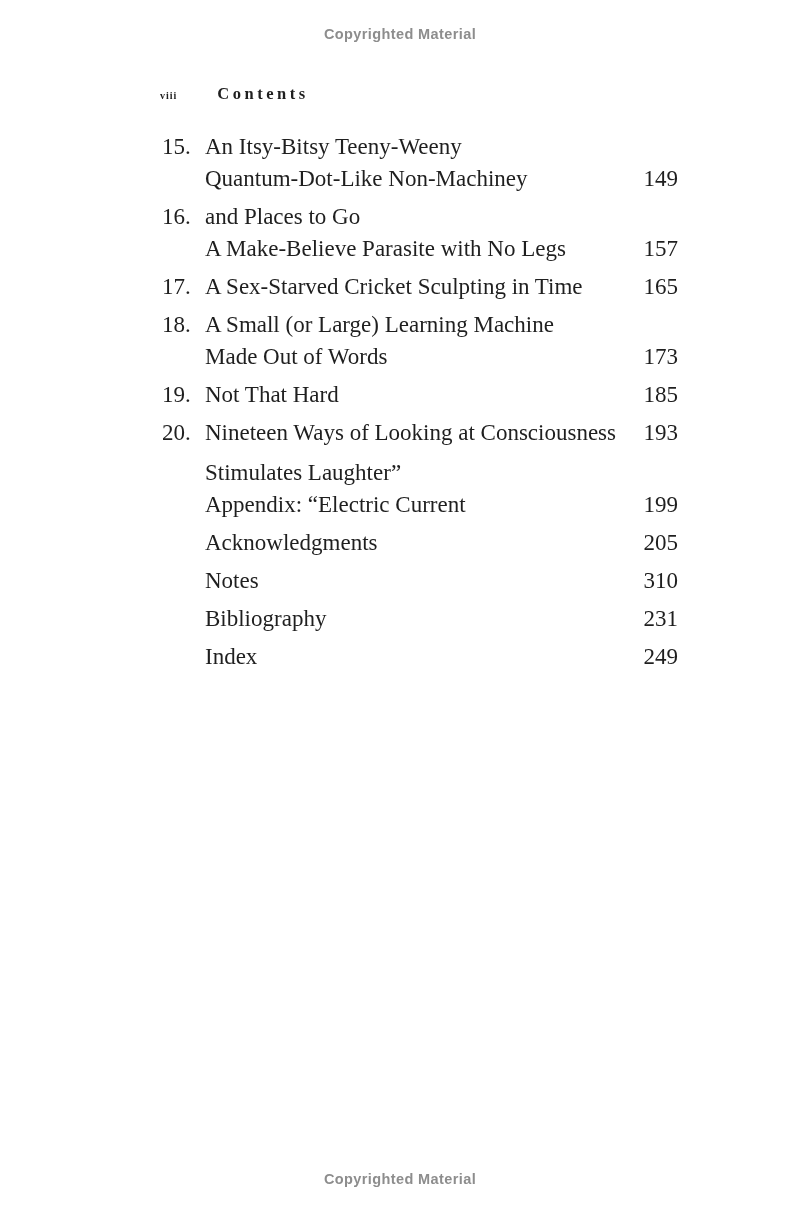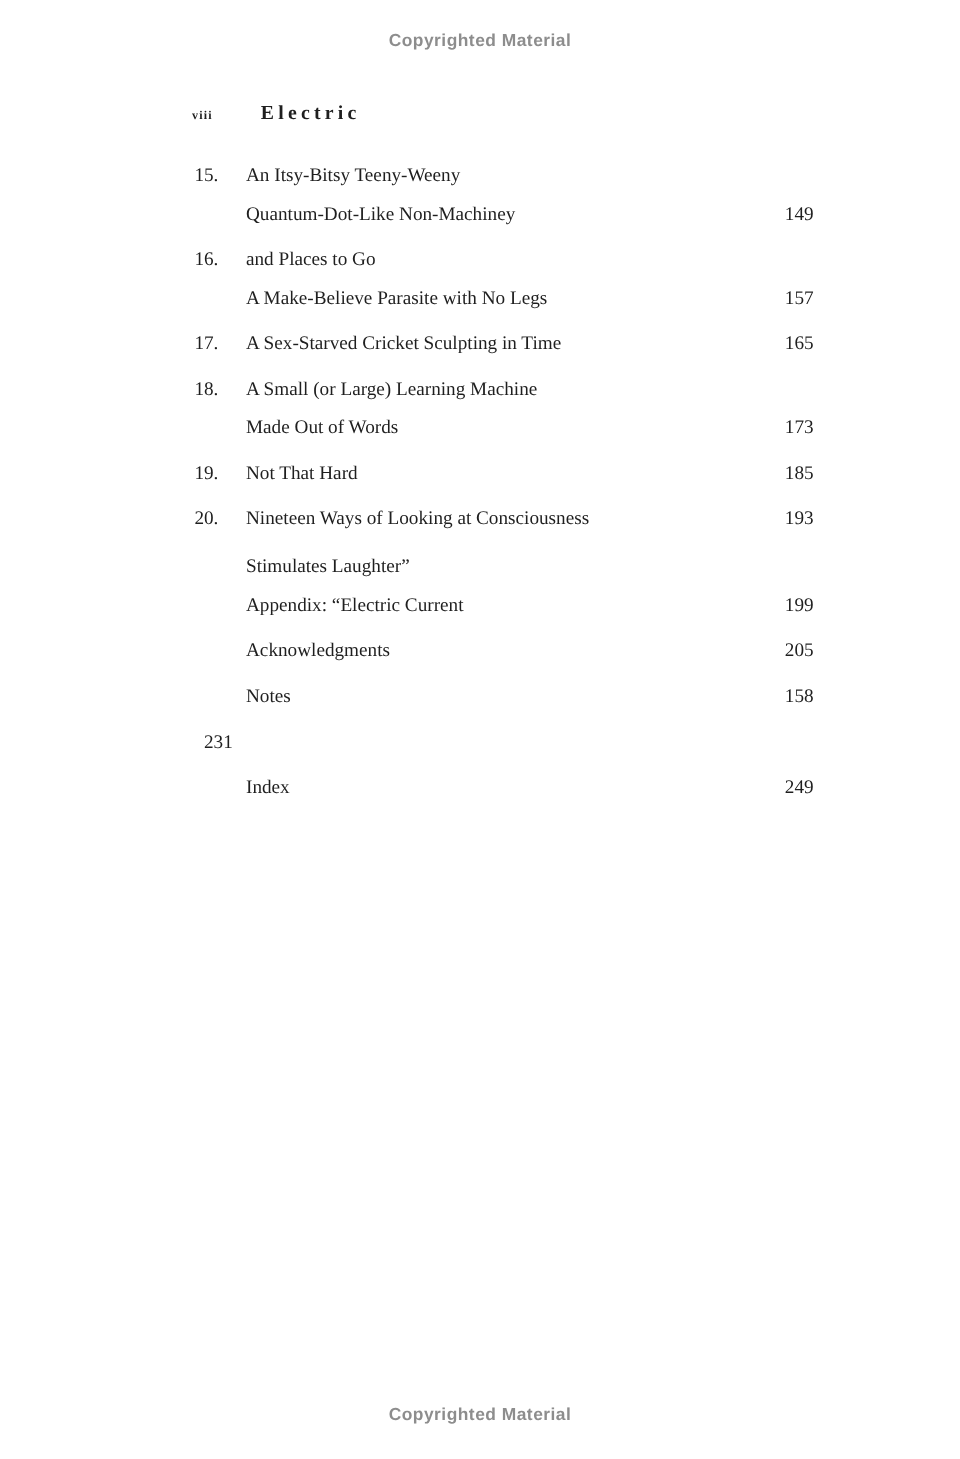--- a/index.html
+++ b/index.html
@@ -53,21 +53,21 @@
   .toc {
     position: absolute;
     top: 131px;
     left: 162px;
     right: 122px;
   }
   .toc-row {
     display: flex;
     align-items: flex-end;
     margin-bottom: 6px;
-    font-size: 16px;
+    font-size: 23px;
     line-height: 32px;
   }
   .toc-row .num {
     flex: none;
     width: 43px;
     align-self: flex-start;
   }
   .toc-row .title { flex: 1; }
   .toc-row .title .line { display: block; }
   .toc-row .pg {
@@ -79,21 +79,21 @@
   .backmatter .toc-row .title { margin-left: 43px; }
 </style>
 </head>
 <body>
 
 <div class="page">
   <div class="copyright top">Copyrighted Material</div>
 
   <div class="page-header">
     <span class="folio">viii</span>
-    <span class="header-title">Electric</span>
+    <span class="header-title">Contents</span>
   </div>
 
   <div class="toc">
     <div id="chapters">
         <div class="toc-row">
           <span class="num">15.</span>
           <span class="title">
             <span class="line">An Itsy-Bitsy Teeny-Weeny</span>
             <span class="line">Quantum-Dot-Like Non-Machiney</span>
           </span>
@@ -148,23 +148,26 @@
         <div class="toc-row">
           <span class="title">
             <span class="line">Acknowledgments</span>
           </span>
           <span class="pg">205</span>
         </div>
         <div class="toc-row">
           <span class="title">
             <span class="line">Notes</span>
           </span>
-          <span class="pg">158</span>
+          <span class="pg">310</span>
         </div>
         <div class="toc-row">
+          <span class="title">
+            <span class="line">Bibliography</span>
+          </span>
           <span class="pg">231</span>
         </div>
         <div class="toc-row">
           <span class="title">
             <span class="line">Index</span>
           </span>
           <span class="pg">249</span>
         </div>
       </div>
   </div>

